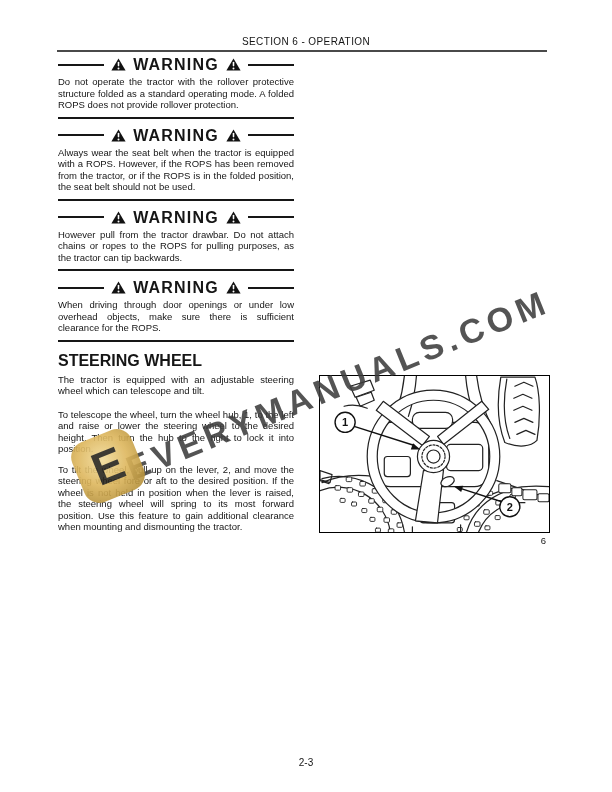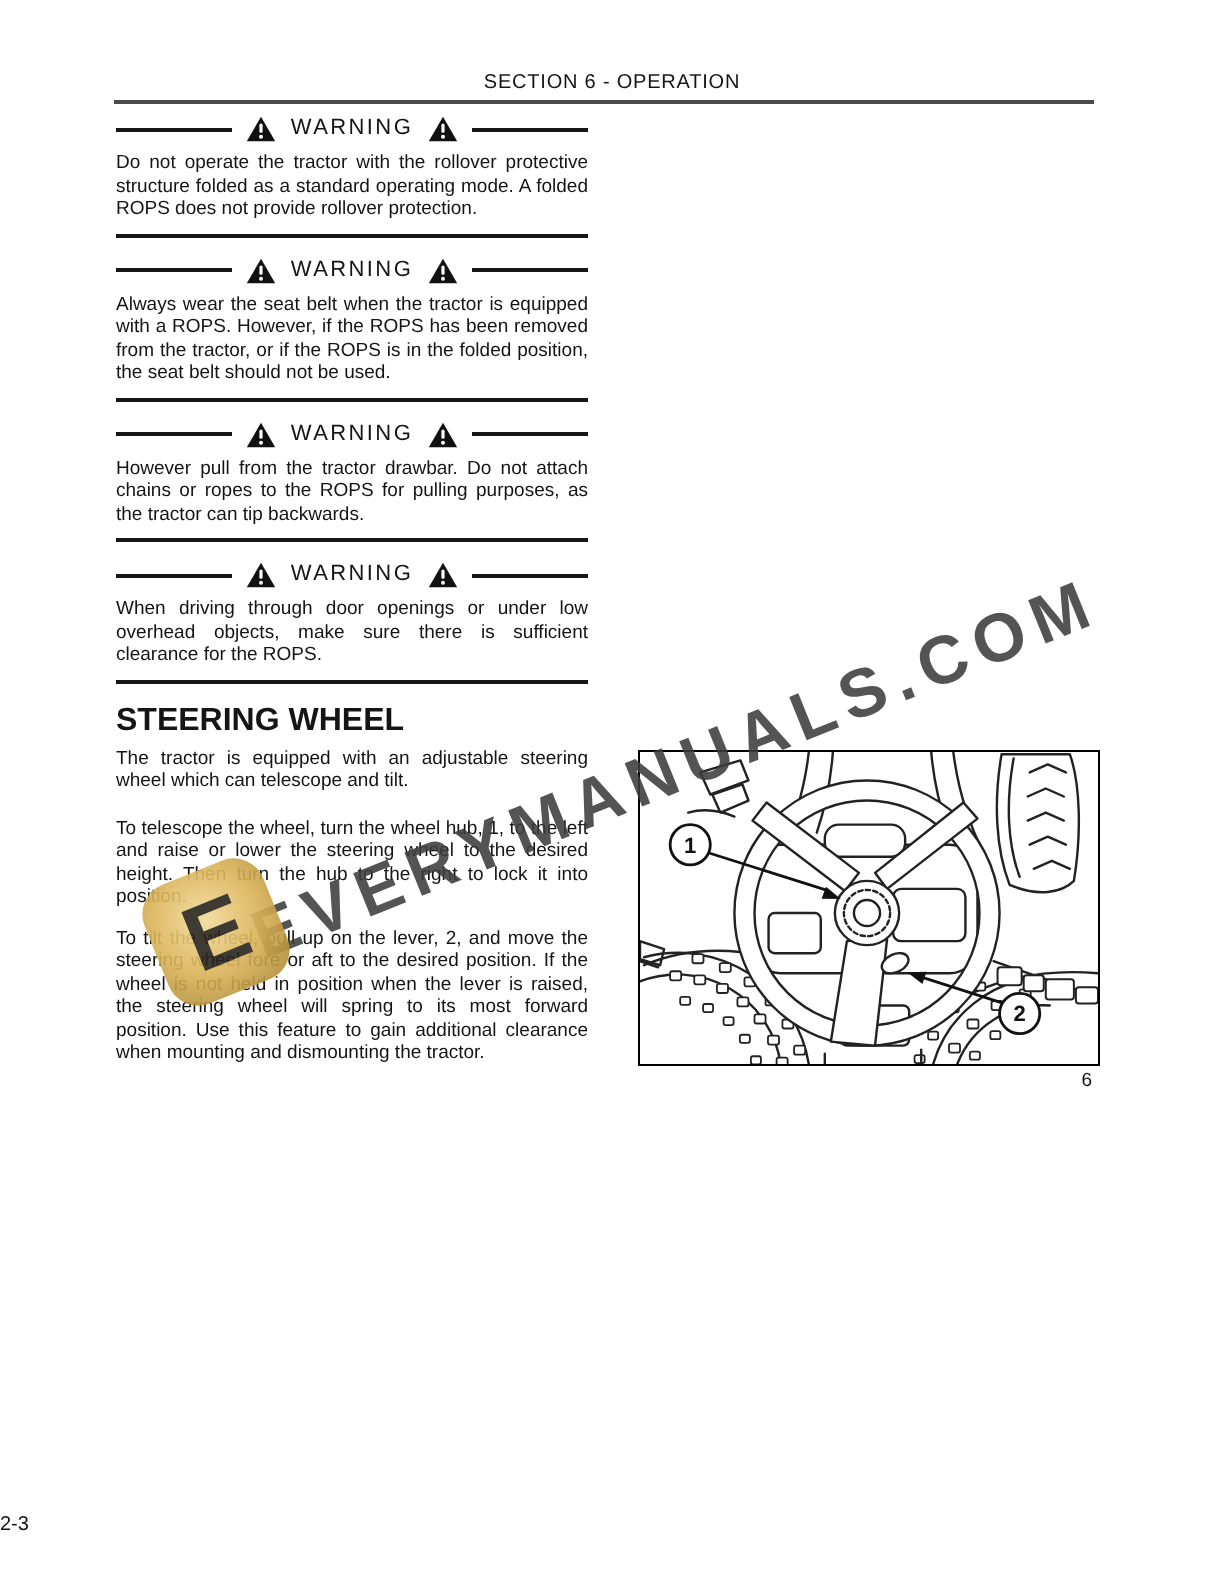--- a/index.html
+++ b/index.html
@@ -5,28 +5,28 @@
   html,body{margin:0;padding:0;background:#e8e8e8;}
   .page{
     position:relative;width:612px;height:792px;margin:0 auto;background:#ffffff;
     font-family:"Liberation Sans",sans-serif;color:#151515;overflow:hidden;
   }
   
   .header-title{position:absolute;top:36px;left:0;width:612px;text-align:center;
     font-size:10px;letter-spacing:.4px;}
   .header-rule{position:absolute;top:50px;left:57px;width:490px;height:2px;background:#4a4a4a;}
   
-  .footer{position:absolute;top:757px;left:0;width:612px;
+  .footer{position:absolute;top:757px;left:0;width:612px;text-align:center;
     font-weight:normal;font-size:10px;}
   
   .left-col{position:absolute;left:58px;top:58px;width:236px;}
   .warning{margin-bottom:10px;}
   .warn-head{display:flex;align-items:center;gap:7px;height:13px;margin-bottom:5px;}
   .warn-dash{flex:1;height:2px;background:#161616;}
-  .warn-label{font-weight:normal;font-size:11px;letter-spacing:1.2px;line-height:13px;}
+  .warn-label{font-weight:bold;font-size:16px;letter-spacing:1.2px;line-height:13px;}
   .warn-icon{display:block;}
   .warn-text{font-weight:normal;font-size:9.5px;line-height:11.5px;text-align:justify;}
   .warn-rule{height:0;border-bottom:2px solid #161616;margin-top:6px;}
   .sec-title{font-size:16px;font-weight:bold;margin-top:10px;}
   .sec-sub{font-size:10.5px;font-weight:bold;margin-top:8px;}
   .para{font-size:9.5px;line-height:11.5px;text-align:justify;}
   .mt4{margin-top:4px}.mt9{margin-top:9px}.mt12{margin-top:12px}
   .note{font-style:italic;}
   .note .note-label{font-weight:bold;}
   

